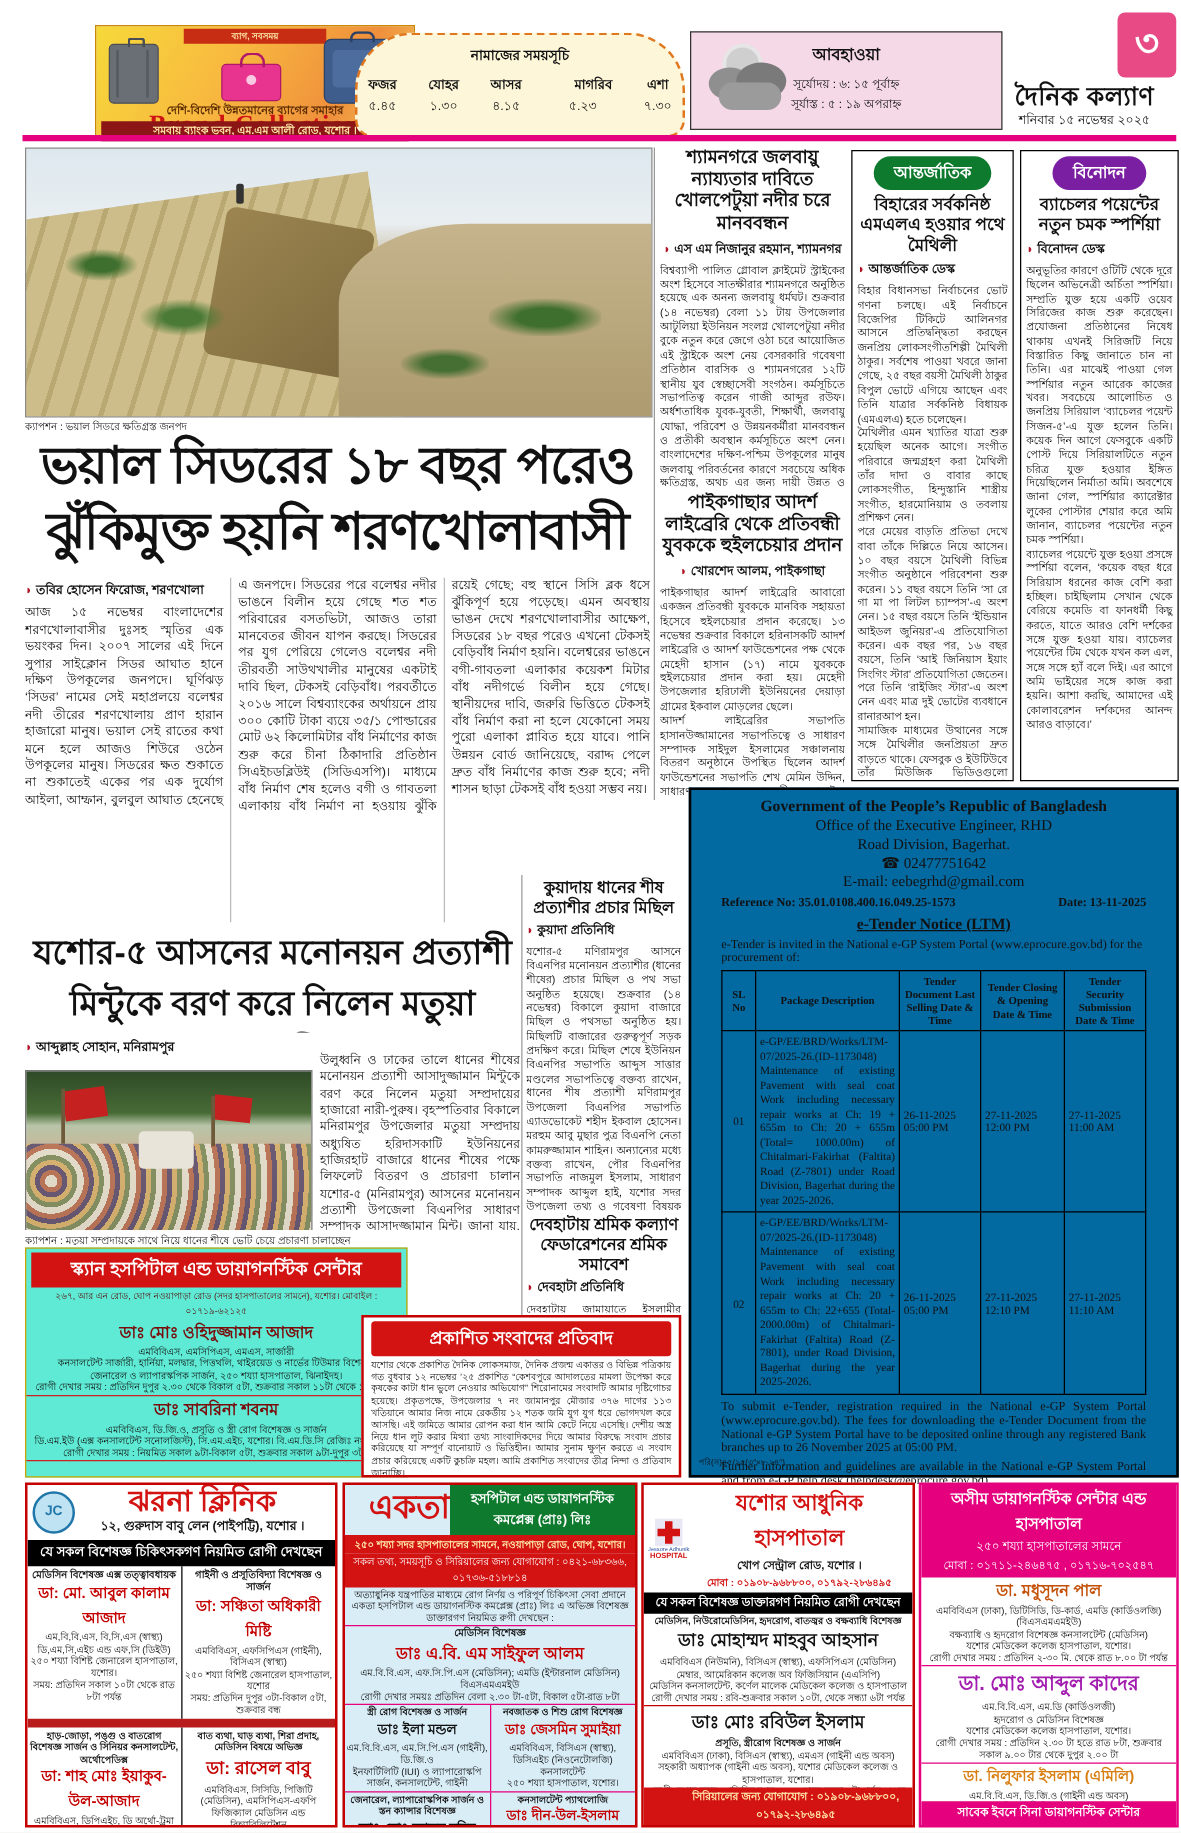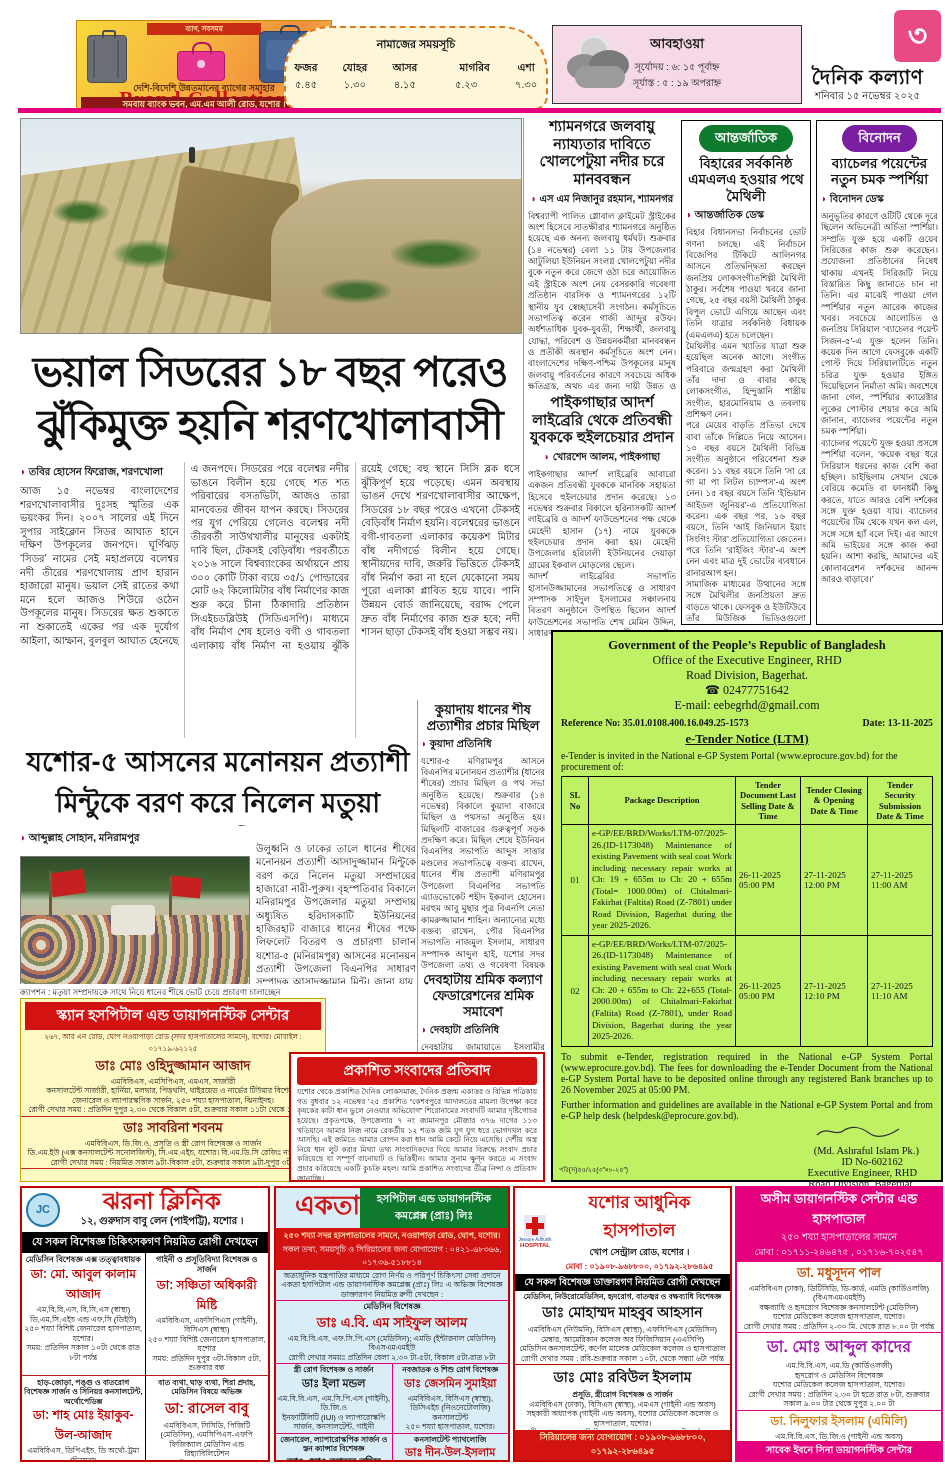--- a/index.html
+++ b/index.html
@@ -105,20 +105,21 @@
   <div class="abs" style="left:20px;top:118px;width:500px;height:214px;border:1px solid #888;overflow:hidden;background:linear-gradient(180deg,#dde8ee 0%,#e9eef1 28%,#c3b696 45%,#b3a075 70%,#a8956a 100%);">
     <div class="abs" style="left:-40px;top:40px;width:330px;height:220px;background:repeating-linear-gradient(115deg,#cdbd8a 0 18px,#b9a871 18px 22px),repeating-linear-gradient(25deg,rgba(90,75,40,.25) 0 14px,rgba(0,0,0,0) 14px 28px);transform:rotate(-8deg);"></div>
     <div class="abs" style="left:150px;top:55px;width:120px;height:120px;background:linear-gradient(130deg,#9c8550,#7d6a3e);transform:rotate(10deg);border-radius:8px;"></div>
     <div class="abs" style="left:250px;top:60px;width:260px;height:160px;background:linear-gradient(180deg,#c5b48c,#ad9a6e);border-radius:40% 0 0 0;"></div>
     <div class="abs" style="left:30px;top:80px;width:60px;height:26px;background:radial-gradient(ellipse,#3f6f2e 30%,rgba(63,111,46,0) 70%);"></div>
     <div class="abs" style="left:90px;top:120px;width:70px;height:30px;background:radial-gradient(ellipse,#4a7a36 30%,rgba(74,122,54,0) 70%);"></div>
     <div class="abs" style="left:370px;top:120px;width:90px;height:30px;background:radial-gradient(ellipse,#3f6f2e 35%,rgba(63,111,46,0) 75%);"></div>
     <div class="abs" style="left:300px;top:160px;width:70px;height:24px;background:radial-gradient(ellipse,#466f33 35%,rgba(70,111,51,0) 75%);"></div>
     <div class="abs" style="left:168px;top:28px;width:6px;height:16px;background:#333;border-radius:2px;"></div>
   </div>
+  <div class="abs capt" style="left:20px;top:335px;width:500px;">ক্যাপশন : ভয়াল সিডরে ক্ষতিগ্রস্ত জনপদ</div>
 
   <div class="abs c ov" style="left:20px;top:346px;width:500px;height:112px;font-size:41px;font-weight:900;line-height:1.3;letter-spacing:-1px;">ভয়াল সিডরের ১৮ বছর পরেও ঝুঁকিমুক্ত হয়নি শরণখোলাবাসী</div>
 
   <div class="abs ov" style="left:20px;top:462px;width:500px;height:276px;column-count:3;column-gap:12px;column-rule:1px solid #bbb;">
     <div class="byline"><span class="tick">◗ </span><span>তবির হোসেন ফিরোজ, শরণখোলা</span></div>
     <div class="body-sm" style="font-size:10px;">আজ ১৫ নভেম্বর বাংলাদেশের শরণখোলাবাসীর দুঃসহ স্মৃতির এক ভয়ংকর দিন। ২০০৭ সালের এই দিনে সুপার সাইক্লোন সিডর আঘাত হানে দক্ষিণ উপকূলের জনপদে। ঘূর্ণিঝড় ‘সিডর’ নামের সেই মহাপ্রলয়ে বলেশ্বর নদী তীরের শরণখোলায় প্রাণ হারান হাজারো মানুষ। ভয়াল সেই রাতের কথা মনে হলে আজও শিউরে ওঠেন উপকূলের মানুষ। সিডরের ক্ষত শুকাতে না শুকাতেই একের পর এক দুর্যোগ আইলা, আম্ফান, বুলবুল আঘাত হেনেছে এ জনপদে। সিডরের পরে বলেশ্বর নদীর ভাঙনে বিলীন হয়ে গেছে শত শত পরিবারের বসতভিটা, আজও তারা মানবেতর জীবন যাপন করছে। সিডরের পর যুগ পেরিয়ে গেলেও বলেশ্বর নদী তীরবর্তী সাউথখালীর মানুষের একটাই দাবি ছিল, টেকসই বেড়িবাঁধ। পরবর্তীতে ২০১৬ সালে বিশ্বব্যাংকের অর্থায়নে প্রায় ৩০০ কোটি টাকা ব্যয়ে ৩৫/১ পোল্ডারের মোট ৬২ কিলোমিটার বাঁধ নির্মাণের কাজ শুরু করে চীনা ঠিকাদারি প্রতিষ্ঠান সিএইচডব্লিউই (সিডিএসপি)। মাধ্যমে বাঁধ নির্মাণ শেষ হলেও বগী ও গাবতলা এলাকায় বাঁধ নির্মাণ না হওয়ায় ঝুঁকি রয়েই গেছে; বহু স্থানে সিসি ব্লক ধসে ঝুঁকিপূর্ণ হয়ে পড়েছে। এমন অবস্থায় ভাঙন দেখে শরণখোলাবাসীর আক্ষেপ, সিডরের ১৮ বছর পরেও এখনো টেকসই বেড়িবাঁধ নির্মাণ হয়নি। বলেশ্বরের ভাঙনে বগী-গাবতলা এলাকার কয়েকশ মিটার বাঁধ নদীগর্ভে বিলীন হয়ে গেছে। স্থানীয়দের দাবি, জরুরি ভিত্তিতে টেকসই বাঁধ নির্মাণ করা না হলে যেকোনো সময় পুরো এলাকা প্লাবিত হয়ে যাবে। পানি উন্নয়ন বোর্ড জানিয়েছে, বরাদ্দ পেলে দ্রুত বাঁধ নির্মাণের কাজ শুরু হবে; নদী শাসন ছাড়া টেকসই বাঁধ হওয়া সম্ভব নয়।</div>
   </div>
 
   <div class="vr" style="left:523px;top:118px;height:522px;"></div>
 
@@ -176,21 +177,21 @@
     <div class="art-h" style="font-size:13px;">কুয়াদায় ধানের শীষ প্রত্যাশীর প্রচার মিছিল</div>
     <div class="byline"><span class="tick">◗ </span><span>কুয়াদা প্রতিনিধি</span></div>
     <div class="body-xs">যশোর-৫ মণিরামপুর আসনে বিএনপির মনোনয়ন প্রত্যাশীর (ধানের শীষের) প্রচার মিছিল ও পথ সভা অনুষ্ঠিত হয়েছে। শুক্রবার (১৪ নভেম্বর) বিকালে কুয়াদা বাজারে মিছিল ও পথসভা অনুষ্ঠিত হয়। মিছিলটি বাজারের গুরুত্বপূর্ণ সড়ক প্রদক্ষিণ করে। মিছিল শেষে ইউনিয়ন বিএনপির সভাপতি আব্দুস সাত্তার মণ্ডলের সভাপতিত্বে বক্তব্য রাখেন, ধানের শীষ প্রত্যাশী মণিরামপুর উপজেলা বিএনপির সভাপতি এ্যাডভোকেট শহীদ ইকবাল হোসেন। মরহুম আবু মুছার পুত্র বিএনপি নেতা কামরুজ্জামান শাহিন। অন্যান্যের মধ্যে বক্তব্য রাখেন, পৌর বিএনপির সভাপতি নাজমুল ইসলাম, সাধারণ সম্পাদক আব্দুল হাই, যশোর সদর উপজেলা তথ্য ও গবেষণা বিষয়ক সম্পাদক মিজানুর রহমান বাবলু, মো. আলী, ভোজগাতি ইউনিয়ন বিএনপির সাধারণ সম্পাদক কামরুজ্জামান বাবু প্রমুখ।</div>
   </div>
   <div class="abs ov" style="left:421px;top:972px;width:124px;height:78px;">
     <div class="art-h" style="font-size:13px;">দেবহাটায় শ্রমিক কল্যাণ ফেডারেশনের শ্রমিক সমাবেশ</div>
     <div class="byline"><span class="tick">◗ </span><span>দেবহাটা প্রতিনিধি</span></div>
     <div class="body-xs">দেবহাটায় জামায়াতে ইসলামীর শ্রমিক কল্যাণ ফেডারেশনের আয়োজনে ইজিবাইক ও ভ্যানচালক শ্রমিকদের নিয়ে শ্রমিক সমাবেশ অনুষ্ঠিত হয়েছে।</div>
   </div>
 
-  <div class="abs serif" style="left:551px;top:630px;width:392px;height:552px;border:2px solid #000;box-sizing:border-box;padding:6px 8px;background:#bef264;">
+  <div class="abs serif" style="left:551px;top:630px;width:392px;height:552px;border:2px solid #000;box-sizing:border-box;padding:6px 24px;background:#0369a1;">
     <div class="c b" style="font-size:12.5px;">Government of the People’s Republic of Bangladesh</div>
     <div class="c" style="font-size:12px;">Office of the Executive Engineer, RHD</div>
     <div class="c" style="font-size:12px;">Road Division, Bagerhat.</div>
     <div class="c" style="font-size:12px;">
       <span>☎ </span><span>02477751642</span>
     </div>
     <div class="c" style="font-size:12px;">E-mail: eebegrhd@gmail.com</div>
     <div style="display:flex;justify-content:space-between;margin-top:4px;">
       <span class="b" style="font-size:9.8px;">Reference No: 35.01.0108.400.16.049.25-1573</span>
       <span class="b" style="font-size:9.8px;">Date: 13-11-2025</span>
@@ -231,21 +232,21 @@
         <path d="M4 12 C14 2, 22 14, 30 8 S 48 4, 56 10 S 74 14, 86 6" stroke="#333" fill="none" stroke-width="1.2"></path>
       </svg>
       <div style="font-size:10.5px;margin-right:14px;">(Md. Ashraful Islam Pk.)</div>
       <div style="font-size:10.5px;margin-right:30px;">ID No-602162</div>
       <div style="font-size:10.5px;margin-right:16px;">Executive Engineer, RHD</div>
       <div style="font-size:10.5px;margin-right:18px;">Road Division, Bagerhat.</div>
     </div>
     <div class="abs" style="left:6px;bottom:4px;font-size:6.5px;font-family:'Liberation Sans',sans-serif;">পরি(স)৪৫/২৫(৩″×৮-২৪″)</div>
   </div>
 
-  <div class="abs ov" style="left:20px;top:998px;width:306px;height:184px;background:#fef9c3;border:1px solid #c9a400;box-sizing:border-box;">
+  <div class="abs ov" style="left:20px;top:998px;width:306px;height:184px;background:#5eead4;border:1px solid #c9a400;box-sizing:border-box;">
     <div class="c" style="background:#d31212;color:#fff;font-weight:900;font-size:14.5px;margin:3px 4px 0 4px;padding:2px 0;">স্ক্যান হসপিটাল এন্ড ডায়াগনস্টিক সেন্টার</div>
     <div class="c" style="font-size:7.2px;color:#5a0c0c;margin-top:1px;">২৬৭, আর এন রোড, ঘোপ নওয়াপাড়া রোড (সদর হাসপাতালের সামনে), যশোর। মোবাইল : ০১৭১৯-৬২১২৫</div>
     <div class="c" style="border-bottom:1px solid #c22;padding:1px 3px;">
       <div class="b" style="font-size:13px;color:#7a0b0b;">ডাঃ মোঃ ওহিদুজ্জামান আজাদ</div>
       <div class="tiny prelines">এমবিবিএস, এমসিপিএস, এমএস, সার্জারী
 কনসালটেন্ট সার্জারী, হার্নিয়া, মলদ্বার, পিত্তথলি, থাইরয়েড ও নার্ভের টিউমার বিশেষজ্ঞ
 জেনারেল ও ল্যাপারস্কপিক সার্জন, ২৫০ শয্যা হাসপাতাল, ঝিনাইদহ।
 রোগী দেখার সময় : প্রতিদিন দুপুর ২.৩০ থেকে বিকাল ৫টা, শুক্রবার সকাল ১১টা থেকে ১টা পর্যন্ত।</div>
     </div>
     <div class="c" style="border-bottom:1px solid #c22;padding:1px 3px;">
@@ -265,21 +266,21 @@
 
   <div class="abs adbox ov" style="left:20px;top:1186px;width:250px;height:276px;background:#fff;">
     <div style="display:flex;align-items:center;padding:2px 4px;">
       <div style="width:30px;height:30px;border-radius:50%;background:#bfe3f2;border:2px solid #2277aa;color:#2277aa;font-weight:bold;font-size:11px;text-align:center;line-height:28px;">JC</div>
       <div style="flex:1;">
         <div class="c" style="color:#d31212;font-size:23px;font-weight:900;line-height:1;">ঝরনা ক্লিনিক</div>
         <div class="c" style="font-size:10px;font-weight:bold;">১২, গুরুদাস বাবু লেন (পাইপট্টি), যশোর ।</div>
       </div>
     </div>
     <div class="blackbar" style="font-size:10.5px;padding:2px 0;">যে সকল বিশেষজ্ঞ চিকিৎসকগণ নিয়মিত রোগী দেখছেন</div>
-    <div style="display:flex;border-bottom:1px solid #b91c1c;">
+    <div style="display:flex;border-bottom:7px solid #b91c1c;">
       <div class="c" style="width:50%;border-right:1px solid #000;padding:2px;">
         <div class="t8 b">মেডিসিন বিশেষজ্ঞ এক্স তত্ত্বাবধায়ক</div>
         <div class="docname-red" style="font-size:12px;">ডা: মো. আবুল কালাম আজাদ</div>
         <div class="tiny prelines">এম,বি,বি,এস, বি,সি,এস (স্বাস্থ্য)
 ডি,এম,সি,এইচ এন্ড এফ,সি (ডিইউ)
 ২৫০ শয্যা বিশিষ্ট জেনারেল হাসপাতাল, যশোর।
 সময়: প্রতিদিন সকাল ১০টা থেকে রাত ৮টা পর্যন্ত</div>
       </div>
       <div class="c" style="width:50%;padding:2px;">
         <div class="t8 b">গাইনী ও প্রসূতিবিদ্যা বিশেষজ্ঞ ও সার্জন</div>
@@ -385,21 +386,21 @@
       <div class="tiny b">প্রসূতি, স্ত্রীরোগ বিশেষজ্ঞ ও সার্জন</div>
       <div class="tiny prelines">এমবিবিএস (ঢাকা), বিসিএস (স্বাস্থ্য), এমএস (গাইনী এন্ড অবস)
 সহকারী অধ্যাপক (গাইনী এন্ড অবস), যশোর মেডিকেল কলেজ ও হাসপাতাল, যশোর।
 রোগী দেখার সময় : প্রতিদিন দুপুর ২.৩০ থেকে সন্ধ্যা ৭টা পর্যন্ত । শুক্র ও সোমবার বন্ধ</div>
     </div>
     <div class="c" style="border-bottom:1px solid #c40000;padding:1px 2px;">
       <div class="b" style="font-size:14px;">ডাঃ এম.এম. মোর্তজা মোর্শেদ</div>
 
     </div>
 
-    <div class="abs c" style="left:0;bottom:0;width:100%;background:#d31212;color:#ffe9a8;font-size:8.5px;font-weight:bold;padding:1px 0;">সিরিয়ালের জন্য যোগাযোগ : ০১৯০৮-৯৬৮৮০০, ০১৭৯২-২৮৬৪৯৫</div>
+    <div class="abs c" style="left:0;bottom:0;width:100%;background:#d31212;color:#ffe9a8;font-size:8.5px;font-weight:bold;padding:1px 14px;">সিরিয়ালের জন্য যোগাযোগ : ০১৯০৮-৯৬৮৮০০, ০১৭৯২-২৮৬৪৯৫</div>
   </div>
 
   <div class="abs ov" style="left:735px;top:1186px;width:208px;height:276px;background:#fff;border:2px solid #e5007d;box-sizing:border-box;">
     <div style="background:#e5007d;color:#fff;text-align:center;padding:2px 0;">
       <div class="b" style="font-size:12.5px;">অসীম ডায়াগনস্টিক সেন্টার এন্ড হাসপাতাল</div>
       <div style="font-size:9.5px;">২৫০ শয্যা হাসপাতালের সামনে</div>
       <div style="font-size:9px;">মোবা : ০১৭১১-২৪৬৪৭৫ , ০১৭১৬-৭০২৫৪৭</div>
     </div>
     <div class="c" style="border-bottom:1px solid #e5007d;padding:1px 2px;">
       <div class="b" style="font-size:13px;color:#c4510a;">ডা. মধুসূদন পাল</div>

